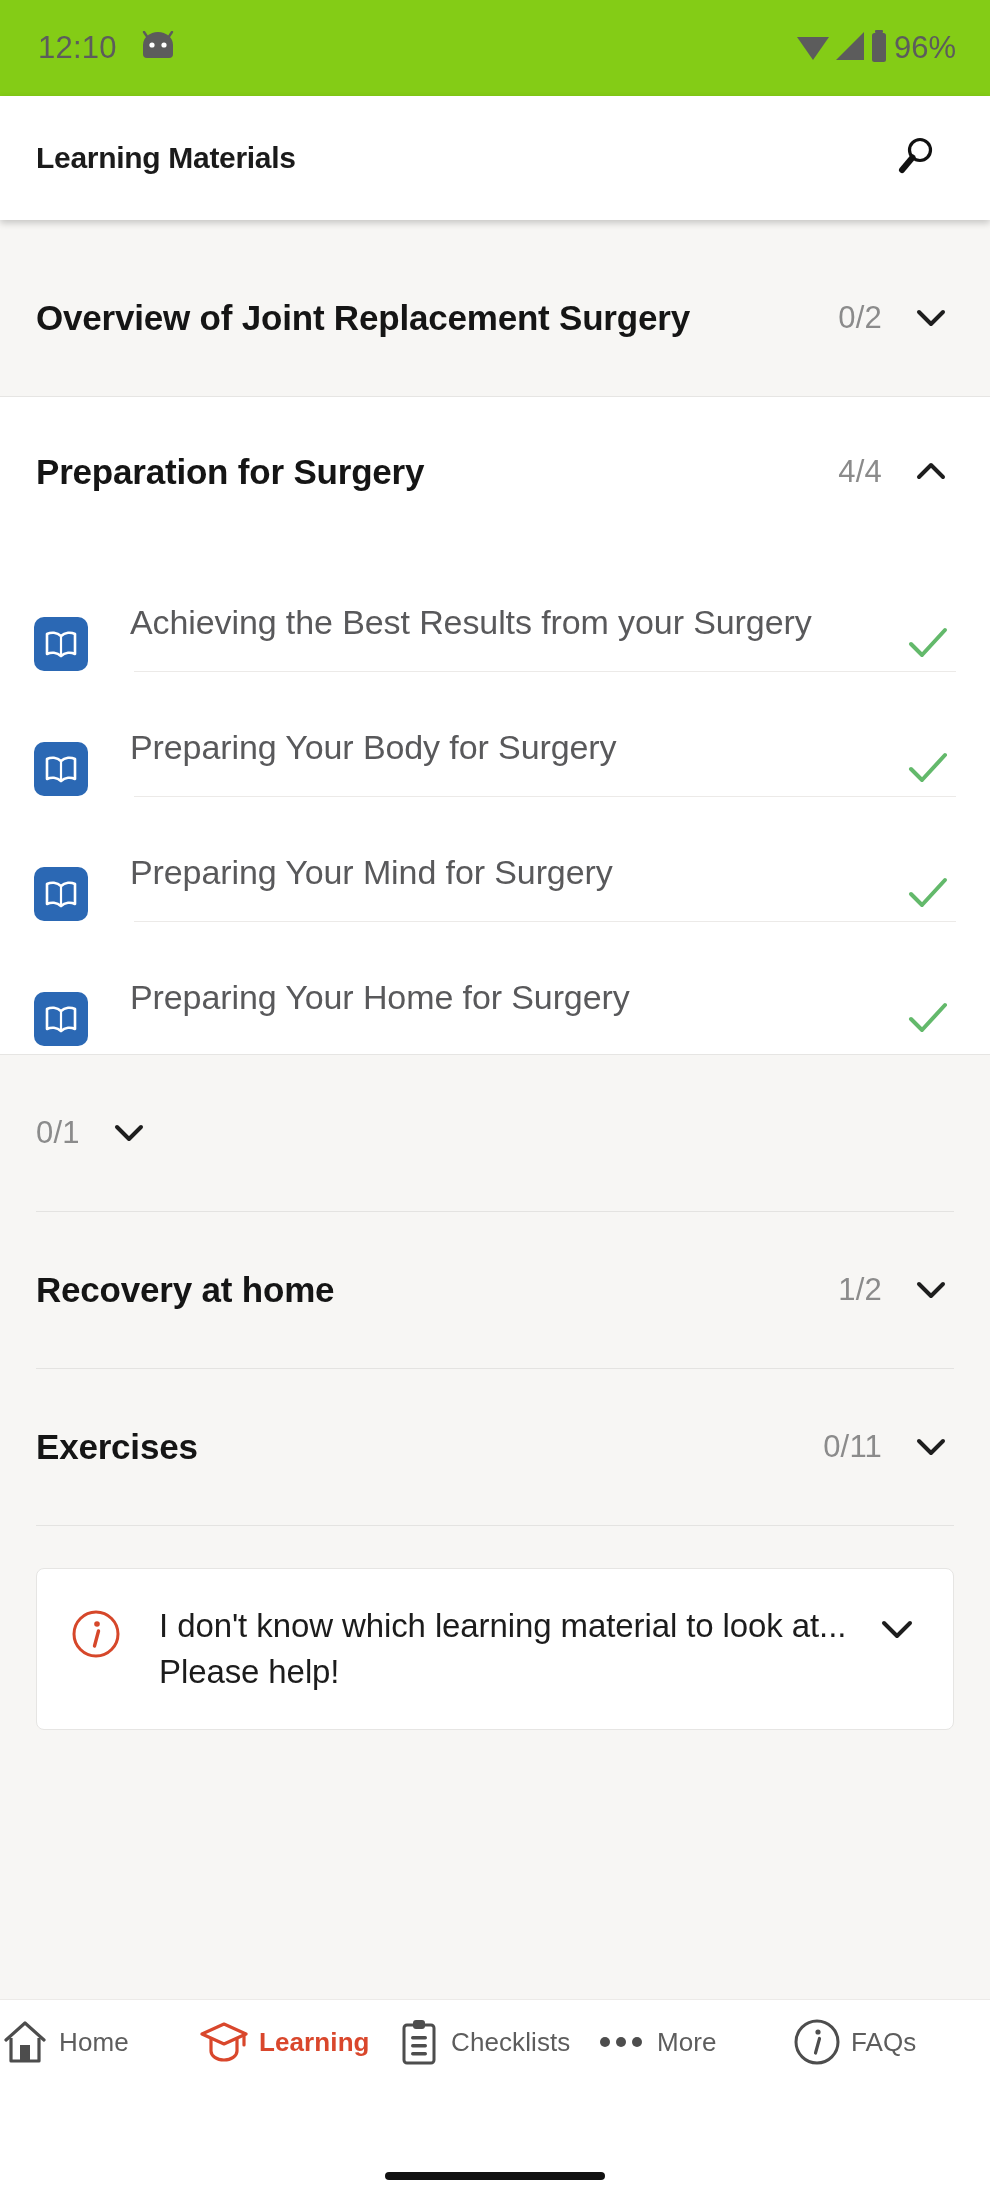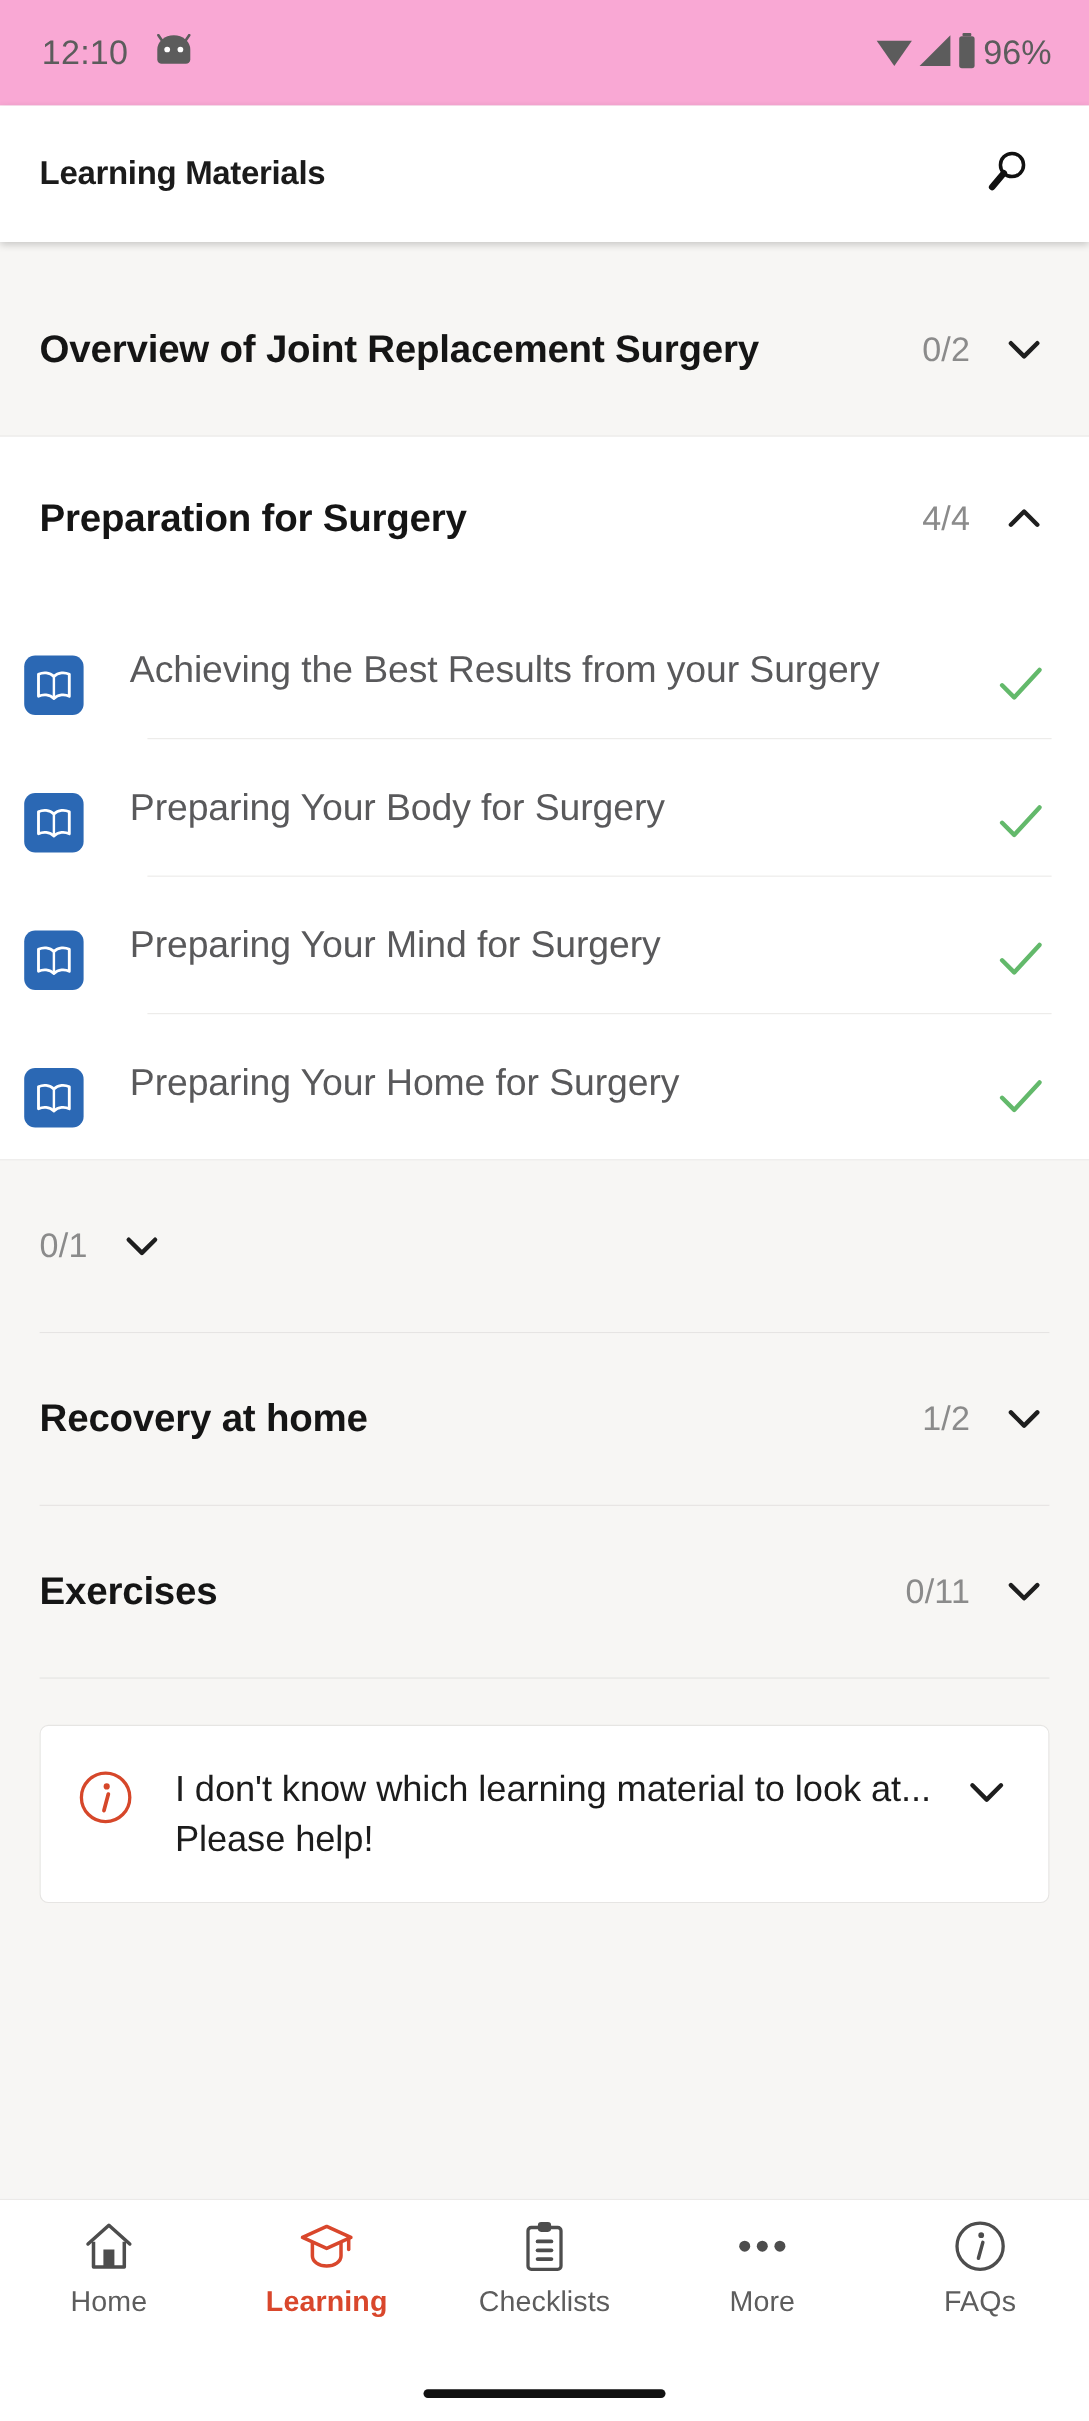--- a/index.html
+++ b/index.html
@@ -15,21 +15,21 @@
     background: #f7f6f4;
     overflow: hidden;
     display: flex;
     flex-direction: column;
   }
 
   
   .statusbar {
     height: 96px;
     flex: 0 0 96px;
-    background: #f9a8d4;
+    background: #84cc16;
     display: flex;
     align-items: center;
     justify-content: space-between;
     padding: 0 34px 0 38px;
   }
   .sb-left { display: flex; align-items: center; gap: 22px; }
   .sb-time {
     font-size: 31px;
     color: #5c5c5c;
     letter-spacing: .2px;
@@ -108,22 +108,22 @@
   }
   .sep-full {
     height: 1px;
     background: #e6e5e3;
   }
 
   
   .lessons { background: #ffffff; padding-bottom: 8px; }
   .lesson {
     display: flex;
-    align-items: center;
-    padding: 0 34px 0 22px;
+    align-items: flex-end;
+    padding: 0 34px 0 34px;
     min-height: 124px;
     position: relative;
   }
   .lesson-icon {
     flex: 0 0 auto;
     width: 54px; height: 54px;
     border-radius: 10px;
     background: #2b68b4;
     display: flex; align-items: center; justify-content: center;
     margin-top: 28px;
@@ -187,21 +187,21 @@
     border-top: 1px solid #eceae8;
     display: flex;
     align-items: flex-start;
     padding-top: 16px;
     position: relative;
     z-index: 6;
   }
   .navitem {
     flex: 1 1 0;
     display: flex;
-    flex-direction: column;
+    flex-direction: row;
     align-items: center;
     gap: 9px;
   }
   .nav-ico { height: 52px; display: flex; align-items: center; justify-content: center; }
   .nav-label {
     font-size: 26px;
     color: #5d5d5d;
     letter-spacing: .1px;
   }
   .navitem.active .nav-label { color: #d9472c; font-weight: bold; }

